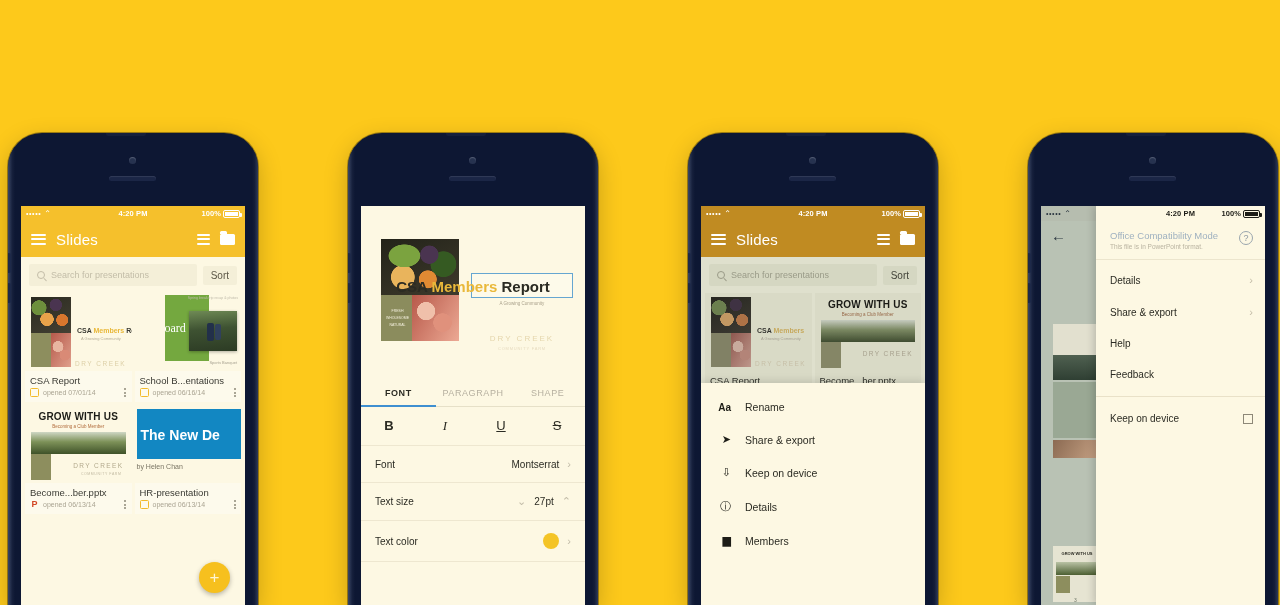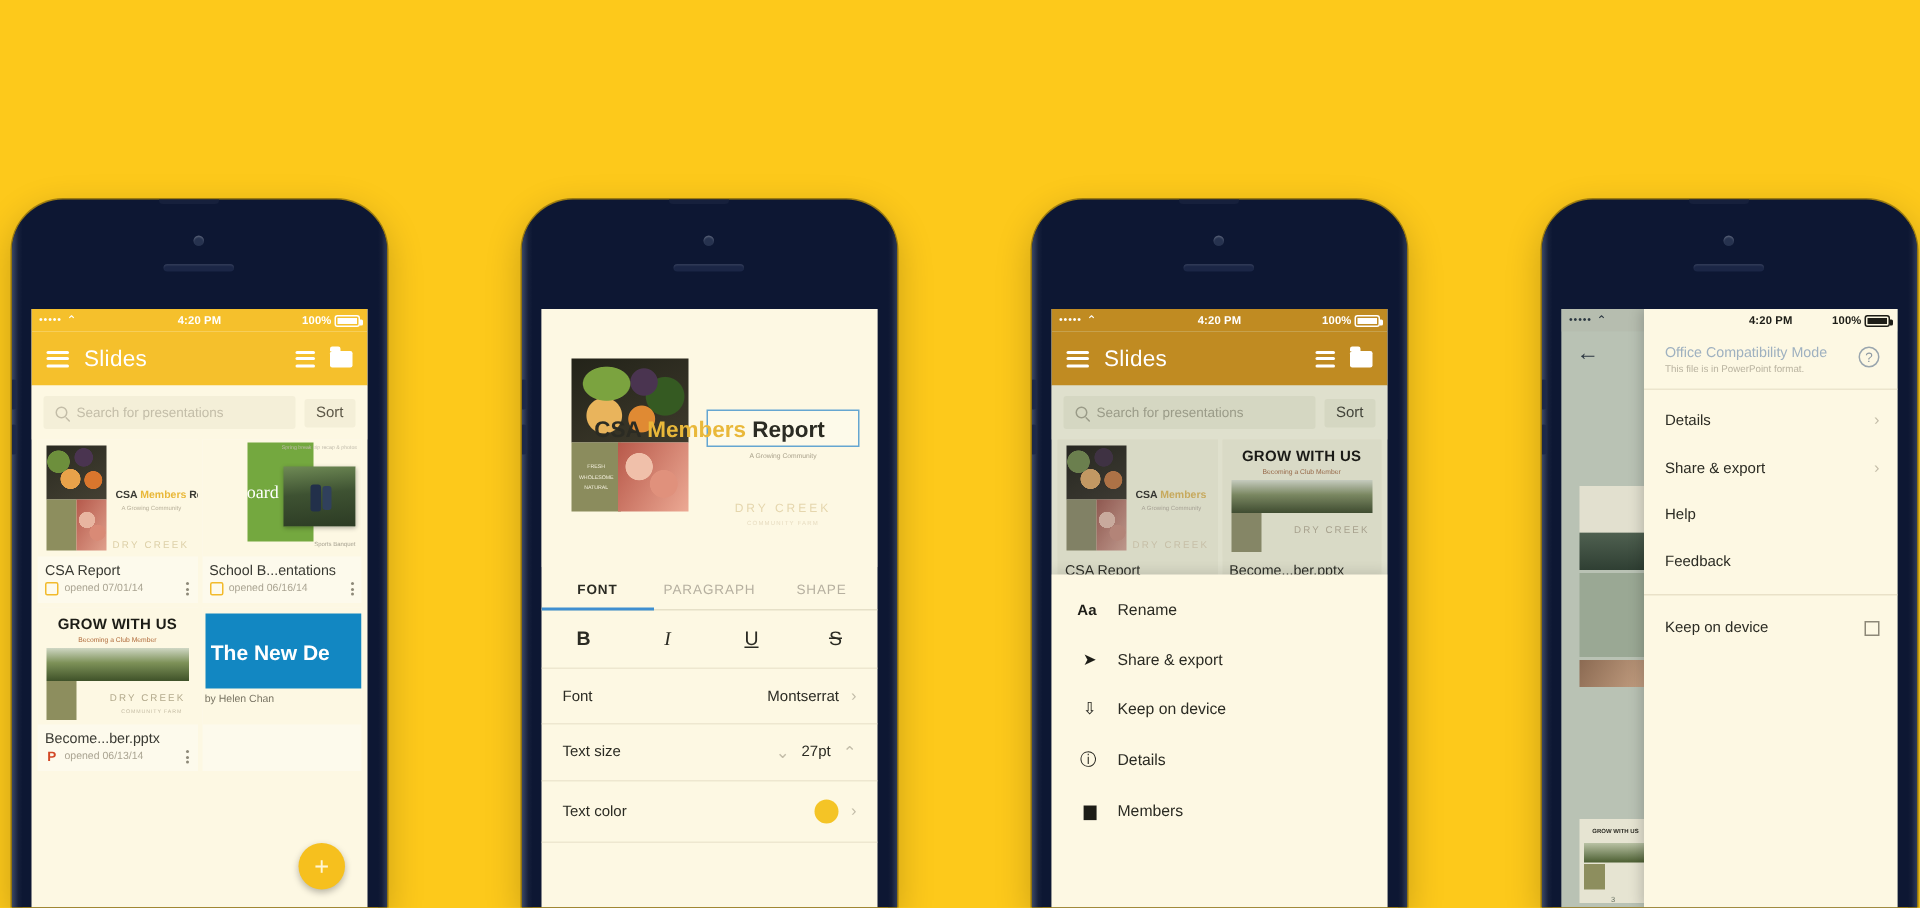--- a/index.html
+++ b/index.html
@@ -380,20 +380,32 @@
         </div>
 
         <div class="card" style="background:#fdfaec;">
           <div class="thumb">
             <div class="slideart">
               <div class="blue-card"></div>
               <div class="newdeal">The New De</div>
               <div class="byline">by Helen Chan</div>
             </div>
           </div>
+          <div class="cardfoot">
+            <div class="cardtitle">HR-presentation</div>
+            <div class="cardmeta">
+              <span class="ftype slides"></span>
+              <span class="date">opened 06/13/14</span>
+              <span class="kebab">
+                  <i></i>
+                  <i></i>
+                  <i></i>
+                </span>
+            </div>
+          </div>
         </div>
       </div>
 
       <div class="fab" style="right:15px; bottom:12px;">+</div>
     </div>
   </div>
 
   <div class="phone" style="left:348px; top:133px; width:250px; height:472px;">
     <div class="top-btn" style="left:98px;"></div>
     <div class="side-btn" style="top:120px; height:20px;"></div>

